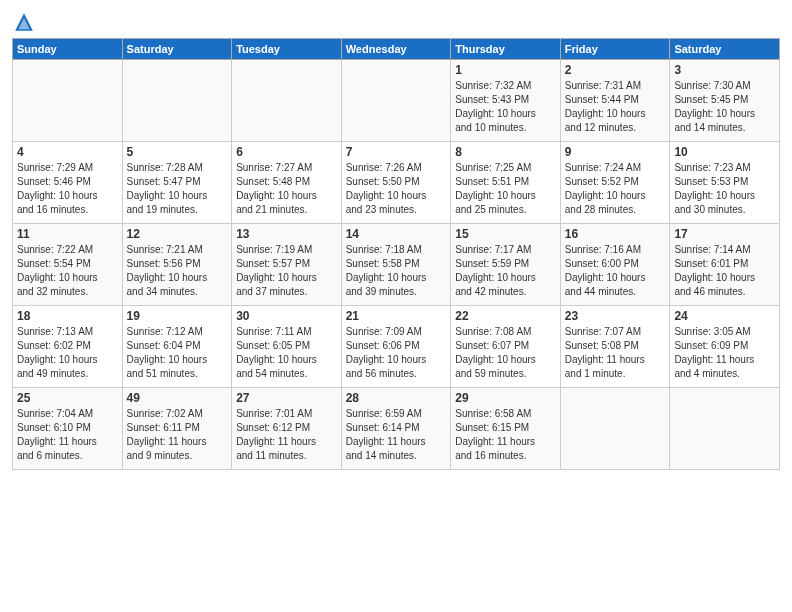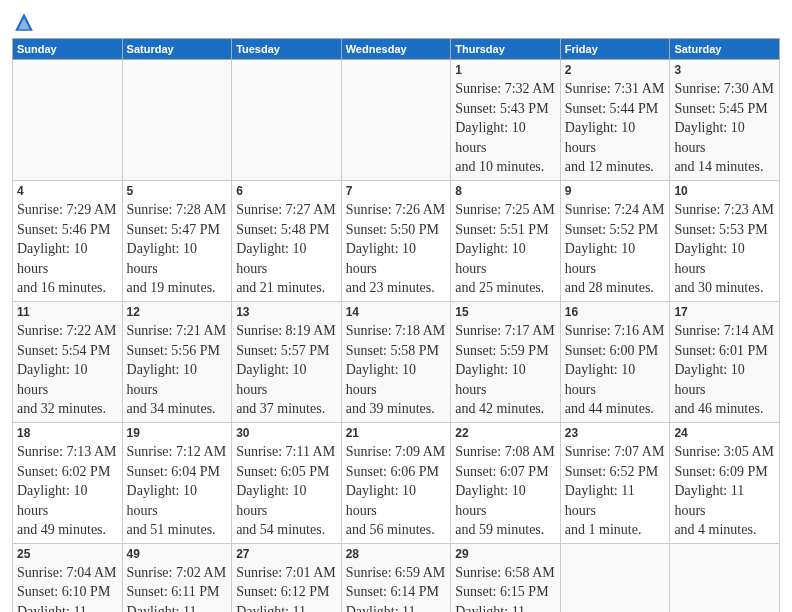--- a/index.html
+++ b/index.html
@@ -80,24 +80,23 @@
       background: #fff;
     }
     .day-num {
       font-size: 12px;
       font-weight: bold;
       color: #333;
       display: block;
       margin-bottom: 2px;
     }
     .day-info {
-      font-size: 14px;
+      font-size: 10px;
       color: #333;
       line-height: 1.4;
-      font-family: Liberation Serif, serif;
     }
   </style>
 </head>
 <body>
 
 <div class="container">
   <div class="header-row">
     <div class="logo">
       <svg class="logo-icon" viewBox="0 0 30 30">
         <polygon points="15,4 26,26 4,26" fill="#1a6fc4"></polygon>
@@ -215,21 +214,21 @@
           </td>
           <td>
             <span class="day-num">12</span>
             <div class="day-info" style="white-space: pre-line;">Sunrise: 7:21 AM
 Sunset: 5:56 PM
 Daylight: 10 hours
 and 34 minutes.</div>
           </td>
           <td>
             <span class="day-num">13</span>
-            <div class="day-info" style="white-space: pre-line;">Sunrise: 8:19 AM
+            <div class="day-info" style="white-space: pre-line;">Sunrise: 7:19 AM
 Sunset: 5:57 PM
 Daylight: 10 hours
 and 37 minutes.</div>
           </td>
           <td>
             <span class="day-num">14</span>
             <div class="day-info" style="white-space: pre-line;">Sunrise: 7:18 AM
 Sunset: 5:58 PM
 Daylight: 10 hours
 and 39 minutes.</div>
@@ -288,21 +287,21 @@
           <td>
             <span class="day-num">22</span>
             <div class="day-info" style="white-space: pre-line;">Sunrise: 7:08 AM
 Sunset: 6:07 PM
 Daylight: 10 hours
 and 59 minutes.</div>
           </td>
           <td>
             <span class="day-num">23</span>
             <div class="day-info" style="white-space: pre-line;">Sunrise: 7:07 AM
-Sunset: 6:52 PM
+Sunset: 5:08 PM
 Daylight: 11 hours
 and 1 minute.</div>
           </td>
           <td>
             <span class="day-num">24</span>
             <div class="day-info" style="white-space: pre-line;">Sunrise: 3:05 AM
 Sunset: 6:09 PM
 Daylight: 11 hours
 and 4 minutes.</div>
           </td>

